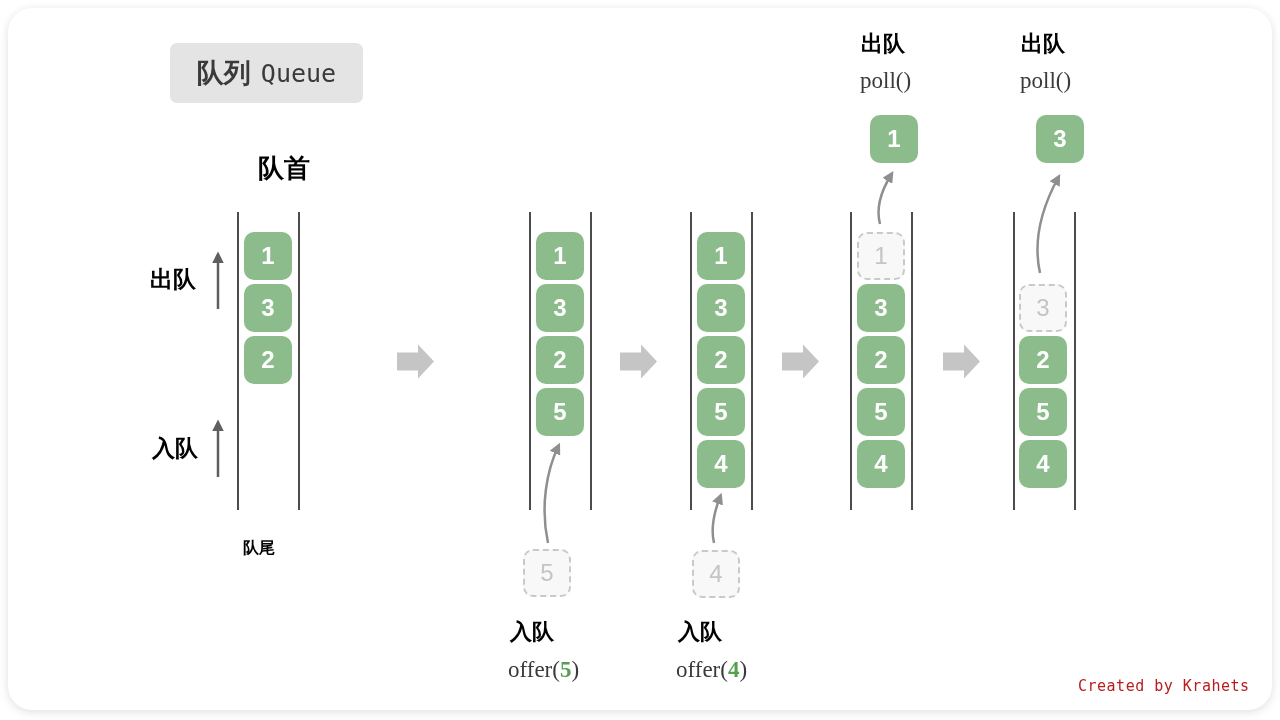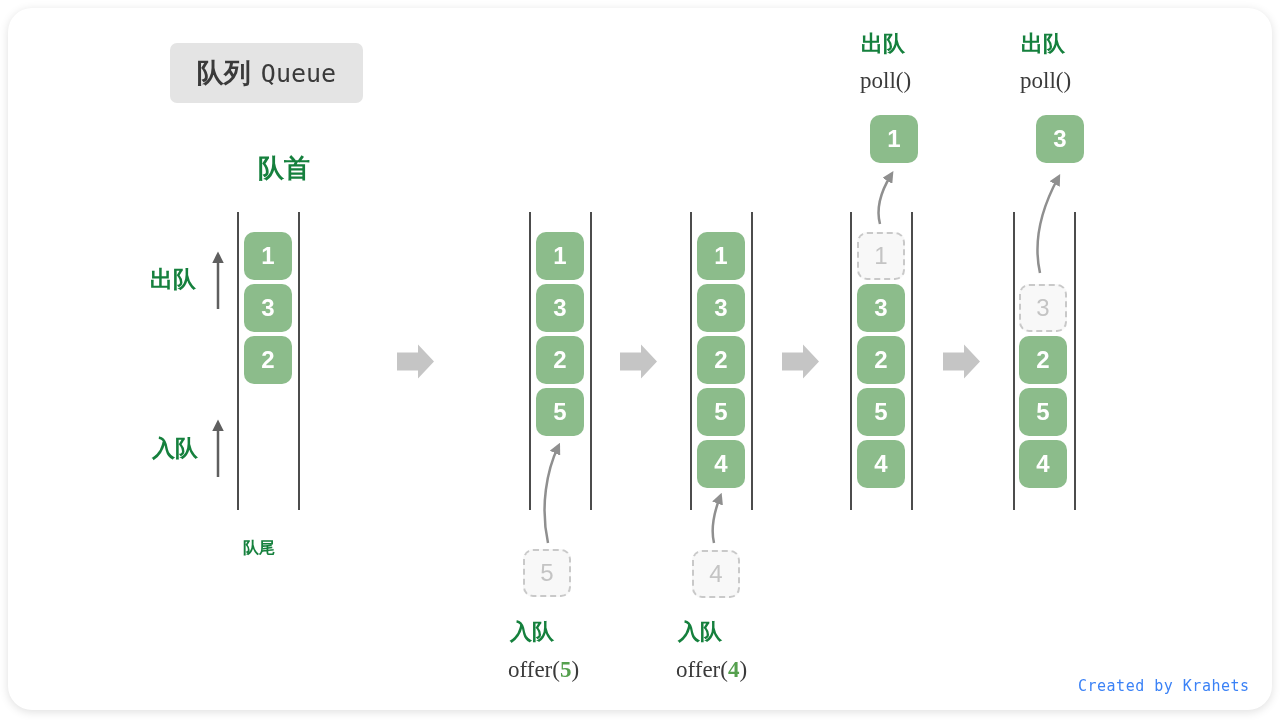--- a/index.html
+++ b/index.html
@@ -8,33 +8,33 @@
   .card{position:absolute;left:8px;top:8px;right:8px;bottom:10px;background:#fff;
         border-radius:24px;box-shadow:0 2px 10px rgba(0,0,0,.13);}
   .layer{position:absolute;left:0;top:0;width:1280px;height:720px;}
   svg.layer{pointer-events:none;}
 
   .titlebox{position:absolute;left:170px;top:43px;width:193px;height:60px;background:#e4e4e4;
             border-radius:7px;display:flex;align-items:center;justify-content:center;gap:10px;}
   .title-zh{font-weight:700;font-size:27px;color:#3a3a3a;}
   .title-en{font-family:"DejaVu Sans Mono","Liberation Mono",monospace;font-size:25px;color:#3a3a3a;}
 
-  .cn{position:absolute;font-weight:700;font-size:22px;color:#15803d;white-space:nowrap;line-height:1;}
+  .cn{position:absolute;font-weight:700;font-size:22px;color:#000000;white-space:nowrap;line-height:1;}
   .mono{position:absolute;font-family:Liberation Serif, serif;
         font-size:23px;color:#3a3a3a;white-space:nowrap;line-height:1;}
   .code-green{color:#55a04e;font-weight:700;}
 
   .qline{position:absolute;width:2px;height:298px;top:212px;background:#4c4c4c;}
   .cell{position:absolute;width:48px;height:48px;border-radius:10px;background:#8cbc8b;
         color:#fff;font-size:24px;font-weight:700;display:flex;align-items:center;
         justify-content:center;box-sizing:border-box;}
   .cell.dashed{background:#f8f8f8;border:2px dashed #c9c9c9;color:#c4c4c4;font-weight:400;}
 
   .watermark{position:absolute;left:1078px;top:677px;font-family:"DejaVu Sans Mono","Liberation Mono",monospace;
-             font-size:15px;color:#3b82f6;letter-spacing:.5px;white-space:nowrap;}
+             font-size:15px;color:#b91c1c;letter-spacing:.5px;white-space:nowrap;}
 </style>
 </head>
 <body>
 
 <div class="stage">
   <div class="card"></div>
 
   <svg class="layer" viewBox="0 0 1280 720">
     <defs>
       <marker id="ah-dark" viewBox="0 0 10 10" refX="6" refY="5" markerWidth="4.6" markerHeight="4.6" orient="auto">

